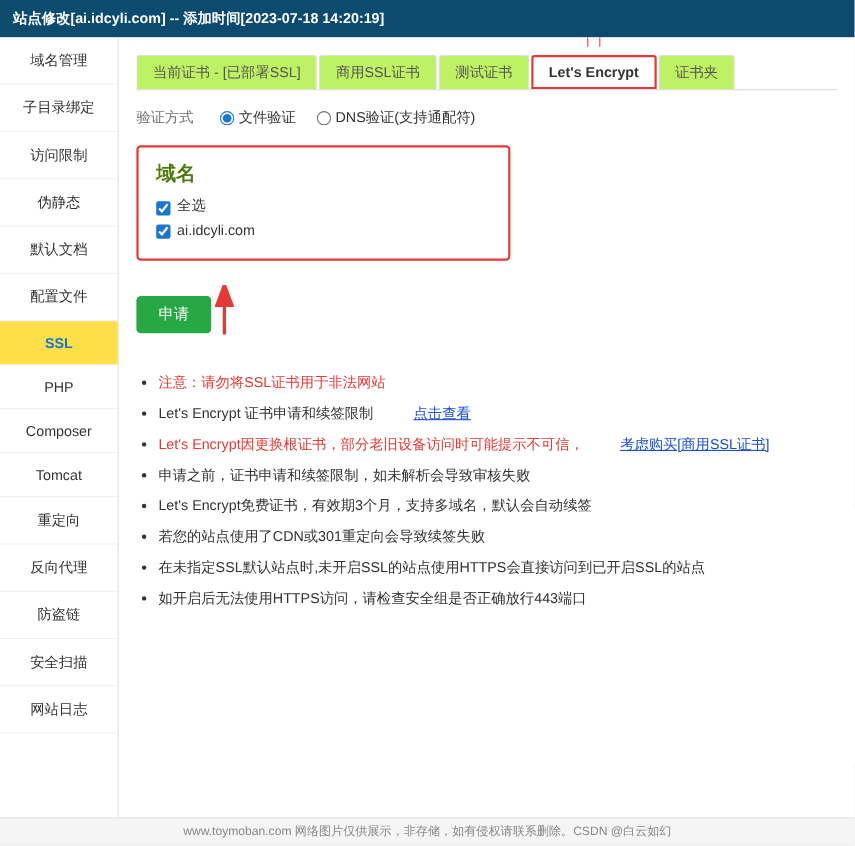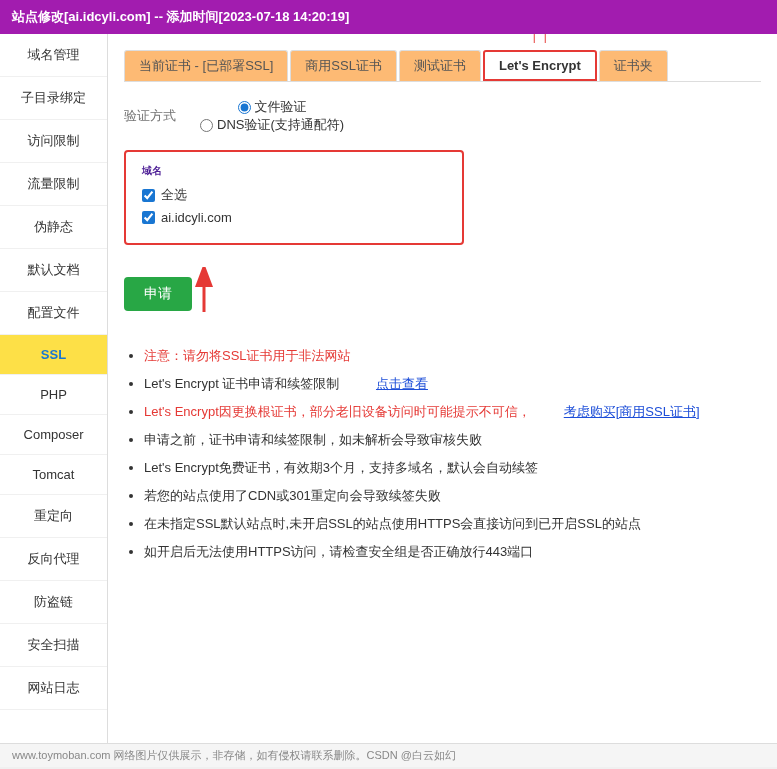--- a/index.html
+++ b/index.html
@@ -1,19 +1,19 @@
 <!DOCTYPE html>
 <html><head>
   <meta charset="utf-8">
   <style>
     * { box-sizing: border-box; margin: 0; padding: 0; }
     body { font-family: 'Microsoft YaHei', Arial, sans-serif; font-size: 13px; background: #f0f0f0; color: #333; }
 
     .title-bar {
-      background: #a21caf;
+      background: #0c4a6e;
       color: white;
       padding: 8px 12px;
       font-size: 13px;
       font-weight: bold;
     }
 
     .main-layout {
       display: flex;
       height: calc(769px - 36px - 24px);
     }
@@ -52,21 +52,21 @@
       gap: 2px;
       margin-bottom: 16px;
       border-bottom: 1px solid #ddd;
     }
 
     .tab {
       padding: 6px 14px;
       cursor: pointer;
       border: 1px solid #ddd;
       border-bottom: none;
-      background: #fdba74;
+      background: #bef264;
       font-size: 13px;
       color: #555;
       border-radius: 3px 3px 0 0;
       position: relative;
     }
 
     .tab.active {
       background: #fff;
       color: #333;
       font-weight: bold;
@@ -90,22 +90,21 @@
     }
 
     .verify-label {
       color: #737373;
       margin-right: 8px;
     }
 
     .radio-group {
       display: flex;
       align-items: center;
-      gap: 0;
-      flex-direction: column;
+      gap: 19px;
     }
 
     .radio-option {
       display: flex;
       align-items: center;
       gap: 4px;
       cursor: pointer;
     }
 
     .radio-option input[type="radio"] {
@@ -115,29 +114,29 @@
     .domain-box {
       border: 2px solid #e53935;
       border-radius: 4px;
       padding: 12px 16px;
       margin-bottom: 16px;
       display: inline-block;
       min-width: 340px;
     }
 
     .domain-box-label {
-      font-size: 10px;
+      font-size: 18px;
       font-weight: bold;
       margin-bottom: 8px;
-      color: #4c1d95;
+      color: #4d7c0f;
     }
 
     .checkbox-row {
       display: flex;
-      align-items: center;
+      align-items: flex-end;
       gap: 6px;
       margin-bottom: 6px;
     }
 
     .checkbox-row input[type="checkbox"] {
       accent-color: #1976d2;
     }
 
     .apply-btn {
       background: #28a745;
@@ -163,21 +162,21 @@
     .red-text { color: #e53935; }
     .blue-link { color: #1d4ed8; text-decoration: underline; cursor: pointer; margin-left: 33px; }
 
     .footer-bar {
       background: #f5f5f5;
       border-top: 1px solid #ddd;
       padding: 4px 12px;
       font-size: 11px;
       color: #888;
       display: flex;
-      justify-content: flex-start;
+      justify-content: center;
     }
 
     .tab-container {
       position: relative;
     }
   </style>
 </head>
 <body>
 
 <div>
@@ -187,21 +186,20 @@
 </div>
 
 <div class="main-layout">
 
   <div class="sidebar">
 
     <div id="sidebar-items">
         <div class="sidebar-item">域名管理</div>
         <div class="sidebar-item">子目录绑定</div>
         <div class="sidebar-item">访问限制</div>
-        <div class="sidebar-item">流量限制</div>
         <div class="sidebar-item">伪静态</div>
         <div class="sidebar-item">默认文档</div>
         <div class="sidebar-item">配置文件</div>
         <div class="sidebar-item active">SSL</div>
         <div class="sidebar-item">PHP</div>
         <div class="sidebar-item">Composer</div>
         <div class="sidebar-item">Tomcat</div>
         <div class="sidebar-item">重定向</div>
         <div class="sidebar-item">反向代理</div>
         <div class="sidebar-item">防盗链</div>

